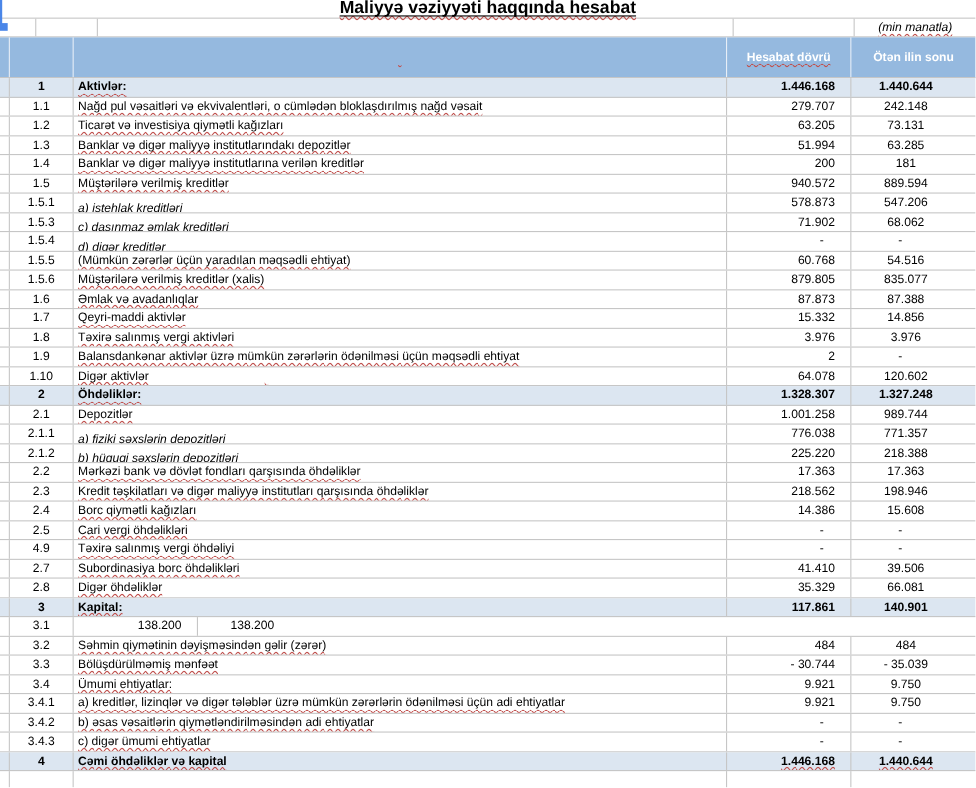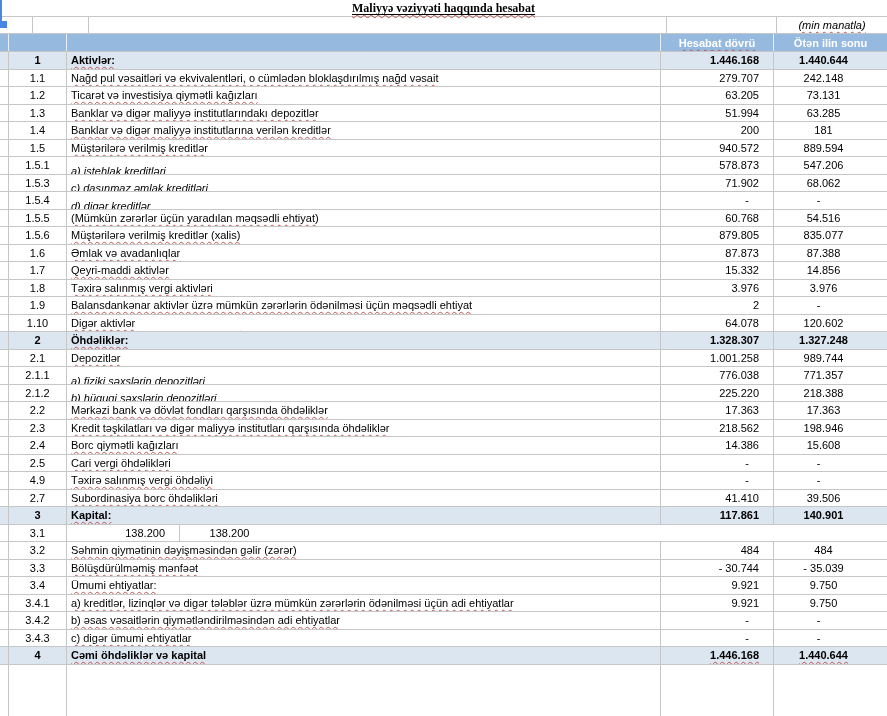--- a/index.html
+++ b/index.html
@@ -13,27 +13,27 @@
   }
   .row{display:flex; flex-shrink:0; box-sizing:border-box; border-bottom:1px solid var(--grid);}
   .cell{box-sizing:border-box; border-left:1px solid var(--grid); display:flex; align-items:center; overflow:hidden; white-space:nowrap;}
   .c-gutter{width:8px; border-left:none;}
   .c-no{width:58px; justify-content:center;}
   .c-desc{width:594px; padding-left:4px;text-align:center;}
   .c-val{width:113px; justify-content:flex-end; padding-right:14px;}
   .c-val.last{width:114px;justify-content:center;}
 
   .title-row{height:17px; justify-content:center; align-items:center;}
-  .title-text{font-size:12px; font-weight:bold; text-decoration-line:underline; text-decoration-style:solid; text-decoration-color:#000; text-decoration-thickness:1px;font-family:Liberation Serif, serif;}
+  .title-text{font-size:16px; font-weight:bold; text-decoration-line:underline; text-decoration-style:solid; text-decoration-color:#000; text-decoration-thickness:1px;}
 
   .note-row{height:17px;padding-left:24px;}
   .note-row .c-val{justify-content:center; padding:0;}
   .note-text{font-style:italic;}
 
-  .header-row{height:18px; background:var(--hdr); color:var(--hdrtxt); font-weight:bold;}
+  .header-row{height:37px; background:var(--hdr); color:var(--hdrtxt); font-weight:bold;}
   .header-row .cell{border-left-color:#E7EEF7;}
   .header-row .c-desc,.header-row .c-val{justify-content:center; padding:0;}
 
   .data-row{height:17.5px;}
   .data-row.section{background:var(--sec); font-weight:bold;}
   .data-row.italic .lbl{font-style:italic;margin-top:11px;}
 
   .wavy{
     text-decoration-line:underline; text-decoration-style:wavy;
     text-decoration-color:var(--spell); text-decoration-thickness:1px;
@@ -423,20 +423,33 @@
     <div class="cell c-desc">
           <span class="lbl wavy">Subordinasiya borc öhdəlikləri</span>
         </div>
     <div class="cell c-val">
           <span class="val">41.410</span>
         </div>
     <div class="cell c-val last">
           <span class="val">39.506</span>
         </div>
   </div>
+      <div class="row data-row">
+    <div class="cell c-gutter"></div>
+    <div class="cell c-no">2.8</div>
+    <div class="cell c-desc">
+          <span class="lbl wavy">Digər öhdəliklər</span>
+        </div>
+    <div class="cell c-val">
+          <span class="val">35.329</span>
+        </div>
+    <div class="cell c-val last">
+          <span class="val">66.081</span>
+        </div>
+  </div>
       <div class="row data-row section">
     <div class="cell c-gutter"></div>
     <div class="cell c-no">3</div>
     <div class="cell c-desc">
           <span class="lbl wavy">Kapital:</span>
         </div>
     <div class="cell c-val">
           <span class="val">117.861</span>
         </div>
     <div class="cell c-val last">

